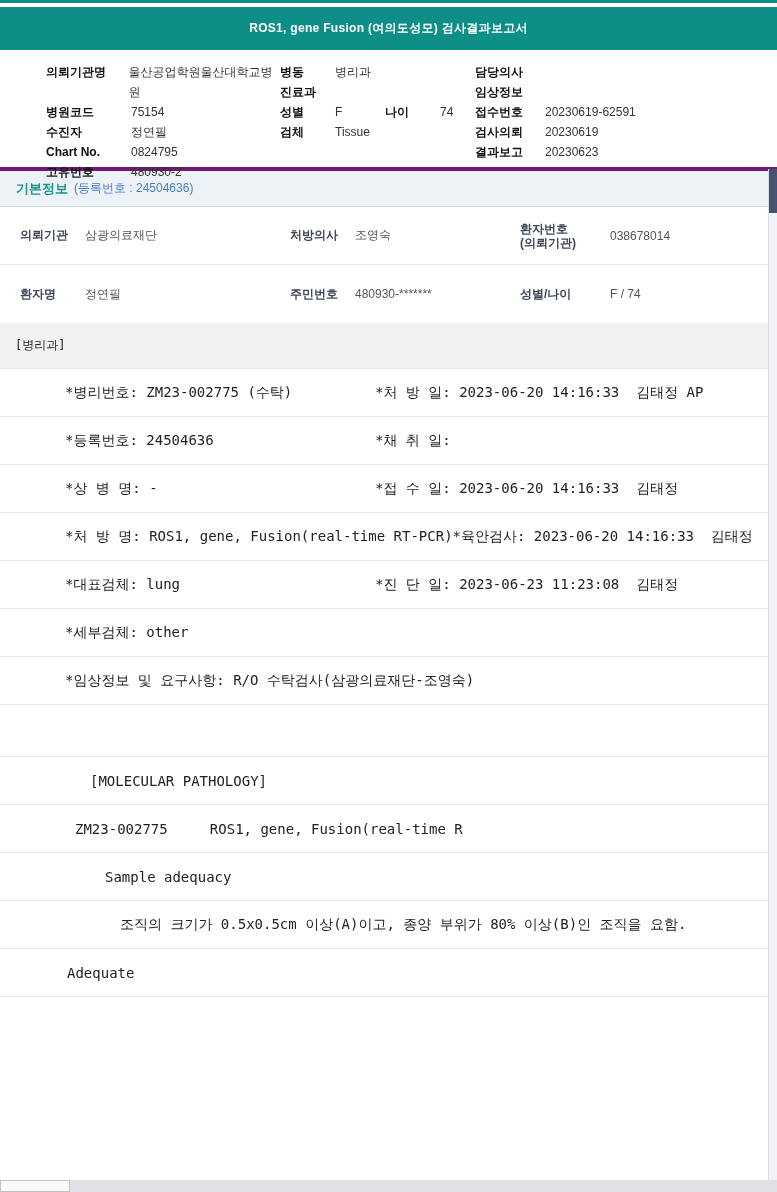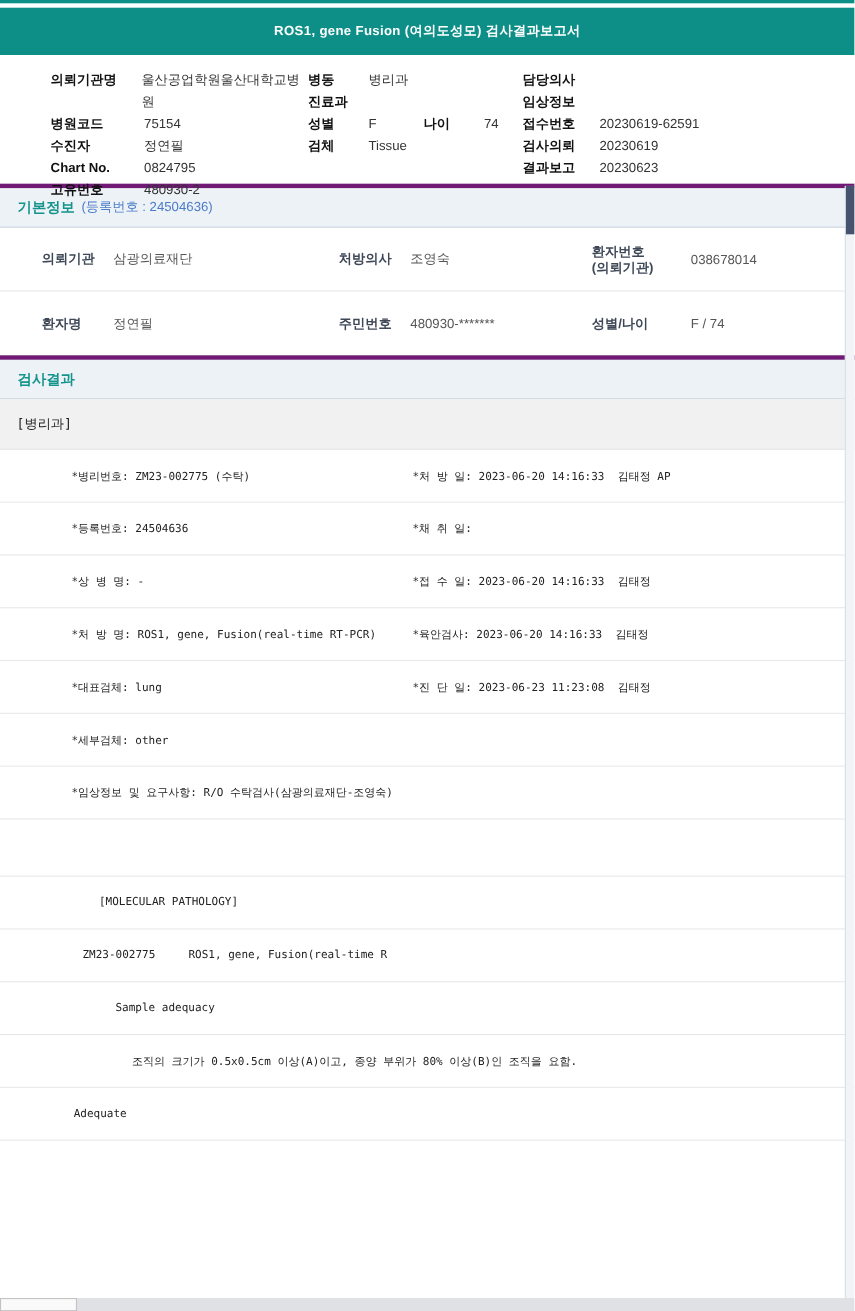--- a/index.html
+++ b/index.html
@@ -22,37 +22,37 @@
   .hcol3 .hlab{width:70px;}
   .hval{color:#333;}
   .hval-sex{width:50px;}
   .age-lab{width:35px;font-weight:bold;color:#111;}
 
   .section-bar{height:40px;background:#edf2f7;border-top:4px solid #701a75;border-bottom:1px solid #ccd6e0;
                display:flex;align-items:center;padding-left:16px;box-sizing:border-box;}
   .section-title{color:#14948c;font-weight:bold;font-size:13px;}
   .reg-note{color:#4a7cc7;font-size:12px;margin-left:6px;}
 
-  .irow{display:flex;height:58px;align-items:center;padding-left:38px;box-sizing:border-box;}
+  .irow{display:flex;height:58px;align-items:center;padding-left:20px;box-sizing:border-box;}
   .irow.divided{border-bottom:1px solid #e4e8ec;}
   .icell{display:flex;align-items:center;}
   .c1{width:270px;}
   .c2{width:230px;}
   .c3{flex:1;}
   .ilab{font-weight:bold;color:#3d4756;font-size:12px;width:65px;flex:none;}
   .c3 .ilab{width:90px;}
   .ilab2{display:flex;flex-direction:column;line-height:14px;}
   .ival{color:#555;font-size:12px;}
 
   .mono{font-family:"DejaVu Sans Mono","Liberation Mono",monospace;}
   .dept-band{height:46px;background:#f1f1f1;display:flex;align-items:center;padding-left:15px;
              font-size:12px;color:#222;border-bottom:1px solid #e6e6e6;box-sizing:border-box;}
 
   .rrow{display:flex;align-items:center;height:48px;border-bottom:1px solid #e8e8e8;box-sizing:border-box;
-        font-size:10px;color:#222;}
+        font-size:14px;color:#222;}
   .rleft{margin-left:65px;min-width:310px;white-space:pre;}
   .rright{white-space:pre;}
   .rrow.blank{height:52px;}
   .m0{padding-left:90px;}
   .m1{padding-left:75px;}
   .m2{padding-left:105px;}
   .m3{padding-left:120px;}
   .m4{padding-left:67px;}
   .mtext{white-space:pre;}
   .filler{height:143px;}
@@ -175,23 +175,20 @@
         <span class="ilab">주민번호</span>
         <span class="ival">480930-*******</span>
       </div>
       <div class="icell c3">
         <span class="ilab">성별/나이</span>
         <span class="ival">F / 74</span>
       </div>
     </div>
   </div>
 
-  <div class="section-bar">
-    <span class="section-title">검사결과</span>
-  </div>
 
   <div class="dept-band mono">[병리과]</div>
 
   <div>
     <div class="rrow mono">
       <span class="rleft">*병리번호: ZM23-002775 (수탁)</span>
       <span class="rright">*처 방 일: 2023-06-20 14:16:33  김태정 AP</span>
     </div>
     <div class="rrow mono">
       <span class="rleft">*등록번호: 24504636</span>

